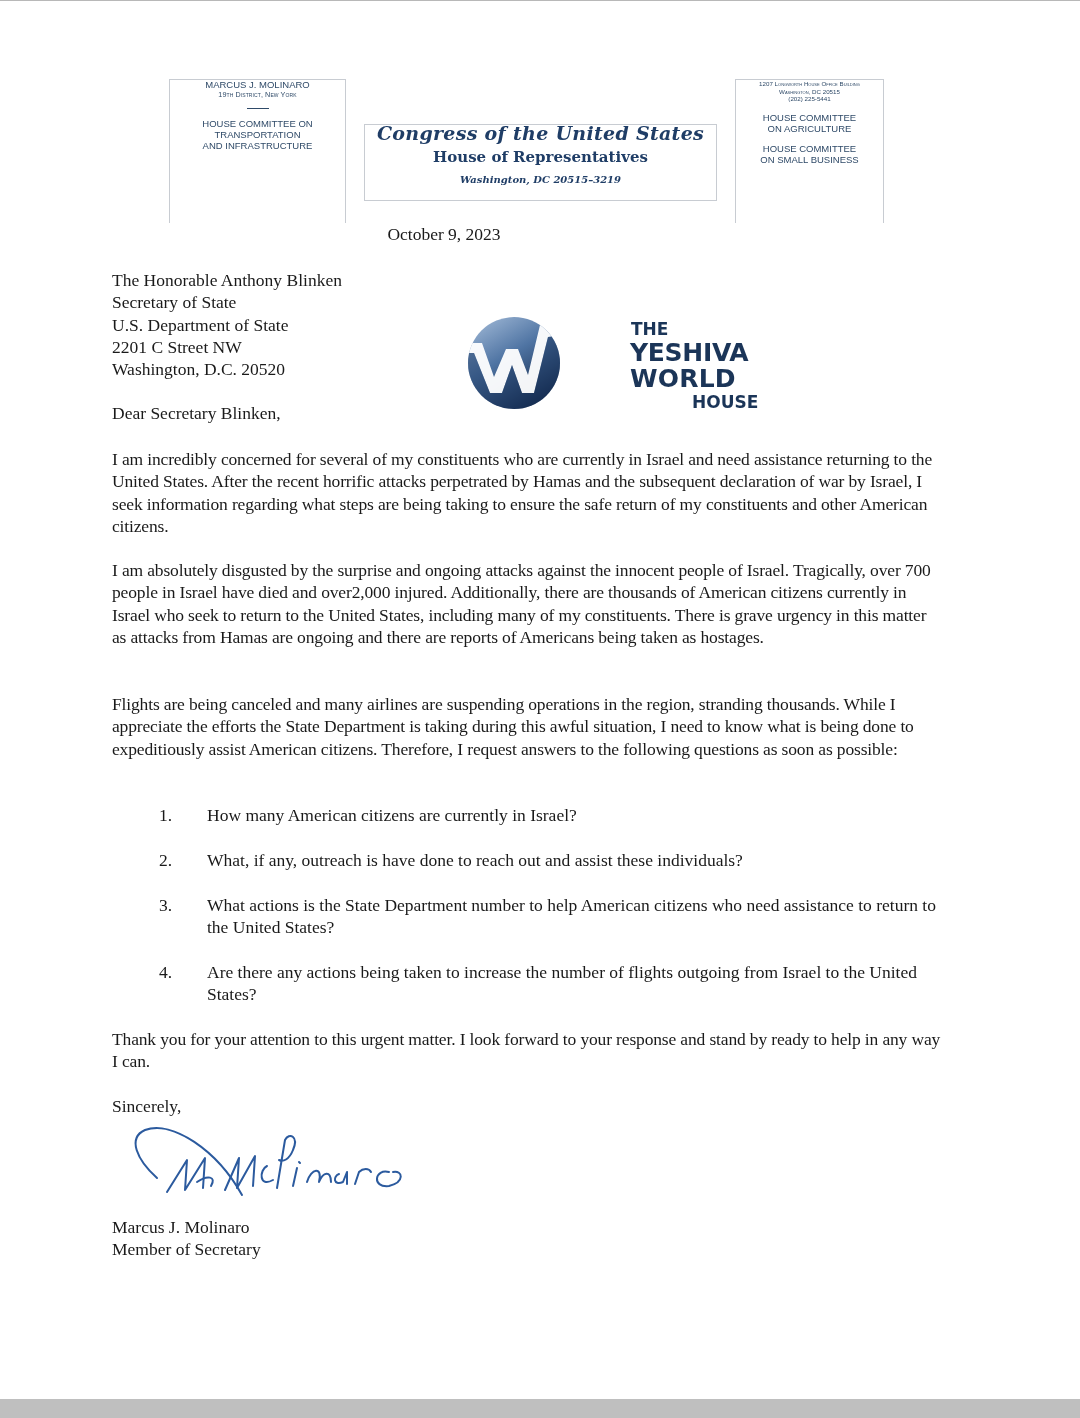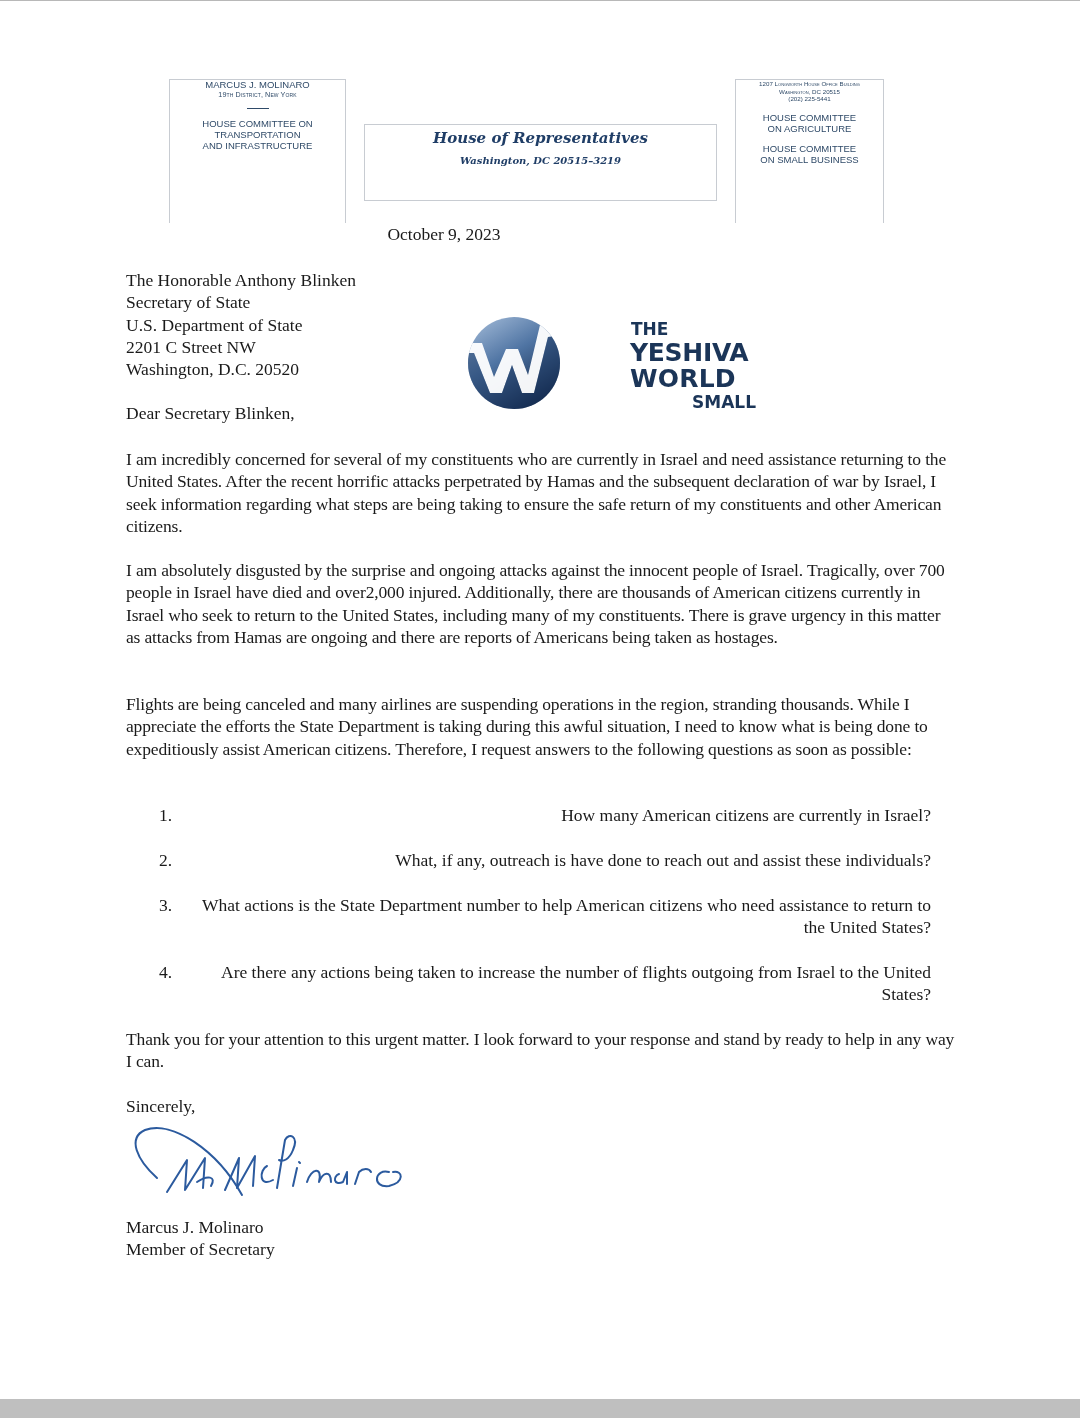--- a/index.html
+++ b/index.html
@@ -17,36 +17,36 @@
   .lh-sub-big { font-size:7.2px; }
   .lh-rule { width:22px; height:1px; background:#2f4a68; margin:9px auto 9px; }
   .lh-comm { font-size:9.5px; line-height:11px; white-space:pre-line; }
   .lh-addr { font-size:6.2px; line-height:7.5px; font-variant:small-caps; }
   .lh-right .lh-comm { margin-top:9px; }
   .lh-right .lh-comm + .lh-comm { margin-top:9px; }
 
   .congress-box { position:absolute; left:364px; top:124px; width:351px; height:75px; border:1px solid #c8ccd2;
                   text-align:center; color:#1f3d66; font-family:"DejaVu Serif", serif; }
   .cg-title { font-size:19px; font-weight:bold; line-height:22px; margin-top:-3px; letter-spacing:0.3px; font-style:italic; }
-  .cg-house { font-size:15px; font-weight:bold; line-height:19px; margin-top:4px; font-style:italic; }
+  .cg-house { font-size:15px; font-weight:bold; line-height:19px; margin-top:4px; }
   .cg-city { font-size:10px; line-height:16px; margin-top:5px; font-weight:bold; font-style:italic; }
 
   .date { position:absolute; left:0; width:888px; top:224px; text-align:center; font-size:17.5px; }
 
-  .text { position:absolute; left:126px; font-size:17.5px; line-height:22.3px; }
+  .text { position:absolute; left:112px; font-size:17.5px; line-height:22.3px; }
   .address { top:269px; }
   .address div { white-space:nowrap; }
   .salutation { top:402px; }
   .para { width:830px; font-family:"Liberation Serif", serif; letter-spacing:-0.15px; }
   .p1 { top:448px; }
   .p2 { top:559px; }
   .p3 { top:693px; }
   .q { position:absolute; left:159px; font-size:17.5px; line-height:22.3px; }
   .q .num { position:absolute; left:0; }
-  .q .body { position:absolute; left:32px; width:740px;text-align:right; }
+  .q .body { position:absolute; left:48px; width:740px; }
   .q1 { top:804px; } .q2 { top:849px; } .q3 { top:894px; } .q4 { top:961px; }
   .p4 { top:1028px; }
   .closing { top:1095px; }
   .sig { position:absolute; left:127px; top:1120px; width:290px; height:90px; }
   .signer { top:1216px; }
 
   .logo { position:absolute; left:464px; top:313px; width:245px; height:100px; }
   .logo-text { position:absolute; font-family:"DejaVu Sans", sans-serif; font-weight:bold; color:#1b3558;margin-left:48px; }
   .lt-the { left:119px; top:6px; font-size:17px; }
   .lt-yeshiva { left:118px; top:25px; font-size:25px; letter-spacing:-0.3px; }
@@ -61,20 +61,21 @@
 <div class="lh-box lh-left">
   <div class="lh-name">MARCUS J. MOLINARO</div>
   <div class="lh-sub lh-sub-big">19th District, New York</div>
   <div class="lh-rule"></div>
   <div class="lh-comm">HOUSE COMMITTEE ON
 TRANSPORTATION
 AND INFRASTRUCTURE</div>
 </div>
 
 <div class="congress-box">
+  <div class="cg-title">Congress of the United States</div>
   <div class="cg-house">House of Representatives</div>
   <div class="cg-city">Washington, DC 20515–3219</div>
 </div>
 
 <div class="lh-box lh-right">
   <div class="lh-addr">1207 Longworth House Office Building</div>
   <div class="lh-addr">Washington, DC 20515</div>
   <div class="lh-addr">(202) 225-5441</div>
   <div class="lh-comm">HOUSE COMMITTEE
 ON AGRICULTURE</div>
@@ -106,21 +107,21 @@
     </defs>
     <circle cx="50" cy="50" r="46" fill="url(#gl)"></circle>
     <g clip-path="url(#cc)">
       <path d="M0 30 L18 30 L30 64 L42 36 L54 36 L64 62 L76 12 L100 8 L100 22 L84 24 L70 80 L58 80 L48 52 L38 80 L26 80 L10 40 L0 40 Z" fill="#ffffff" opacity="0.95"></path>
       <path d="M0 40 L10 40 L26 80 L38 80 L48 52 L58 80 L70 80 L84 24 L100 22 L100 100 L0 100 Z" fill="#1d3a63" opacity="0.45"></path>
     </g>
   </svg>
   <div class="logo-text lt-the">THE</div>
   <div class="logo-text lt-yeshiva">YESHIVA</div>
   <div class="logo-text lt-world">WORLD</div>
-  <div class="logo-text lt-news">SMALL</div>
+  <div class="logo-text lt-news">HOUSE</div>
 </div>
 
 <div class="text salutation">Dear Secretary Blinken,</div>
 
 <div class="text para p1">I am incredibly concerned for several of my constituents who are currently in Israel and need assistance returning to the United States. After the recent horrific attacks perpetrated by Hamas and the subsequent declaration of war by Israel, I seek information regarding what steps are being taking to ensure the safe return of my constituents and other American citizens.</div>
 <div class="text para p2">I am absolutely disgusted by the surprise and ongoing attacks against the innocent people of Israel. Tragically, over 700 people in Israel have died and over2,000 injured. Additionally, there are thousands of American citizens currently in Israel who seek to return to the United States, including many of my constituents. There is grave urgency in this matter as attacks from Hamas are ongoing and there are reports of Americans being taken as hostages.</div>
 <div class="text para p3">Flights are being canceled and many airlines are suspending operations in the region, stranding thousands. While I appreciate the efforts the State Department is taking during this awful situation, I need to know what is being done to expeditiously assist American citizens. Therefore, I request answers to the following questions as soon as possible:</div>
 
 <div class="q q1">
   <span class="num">1.</span>

